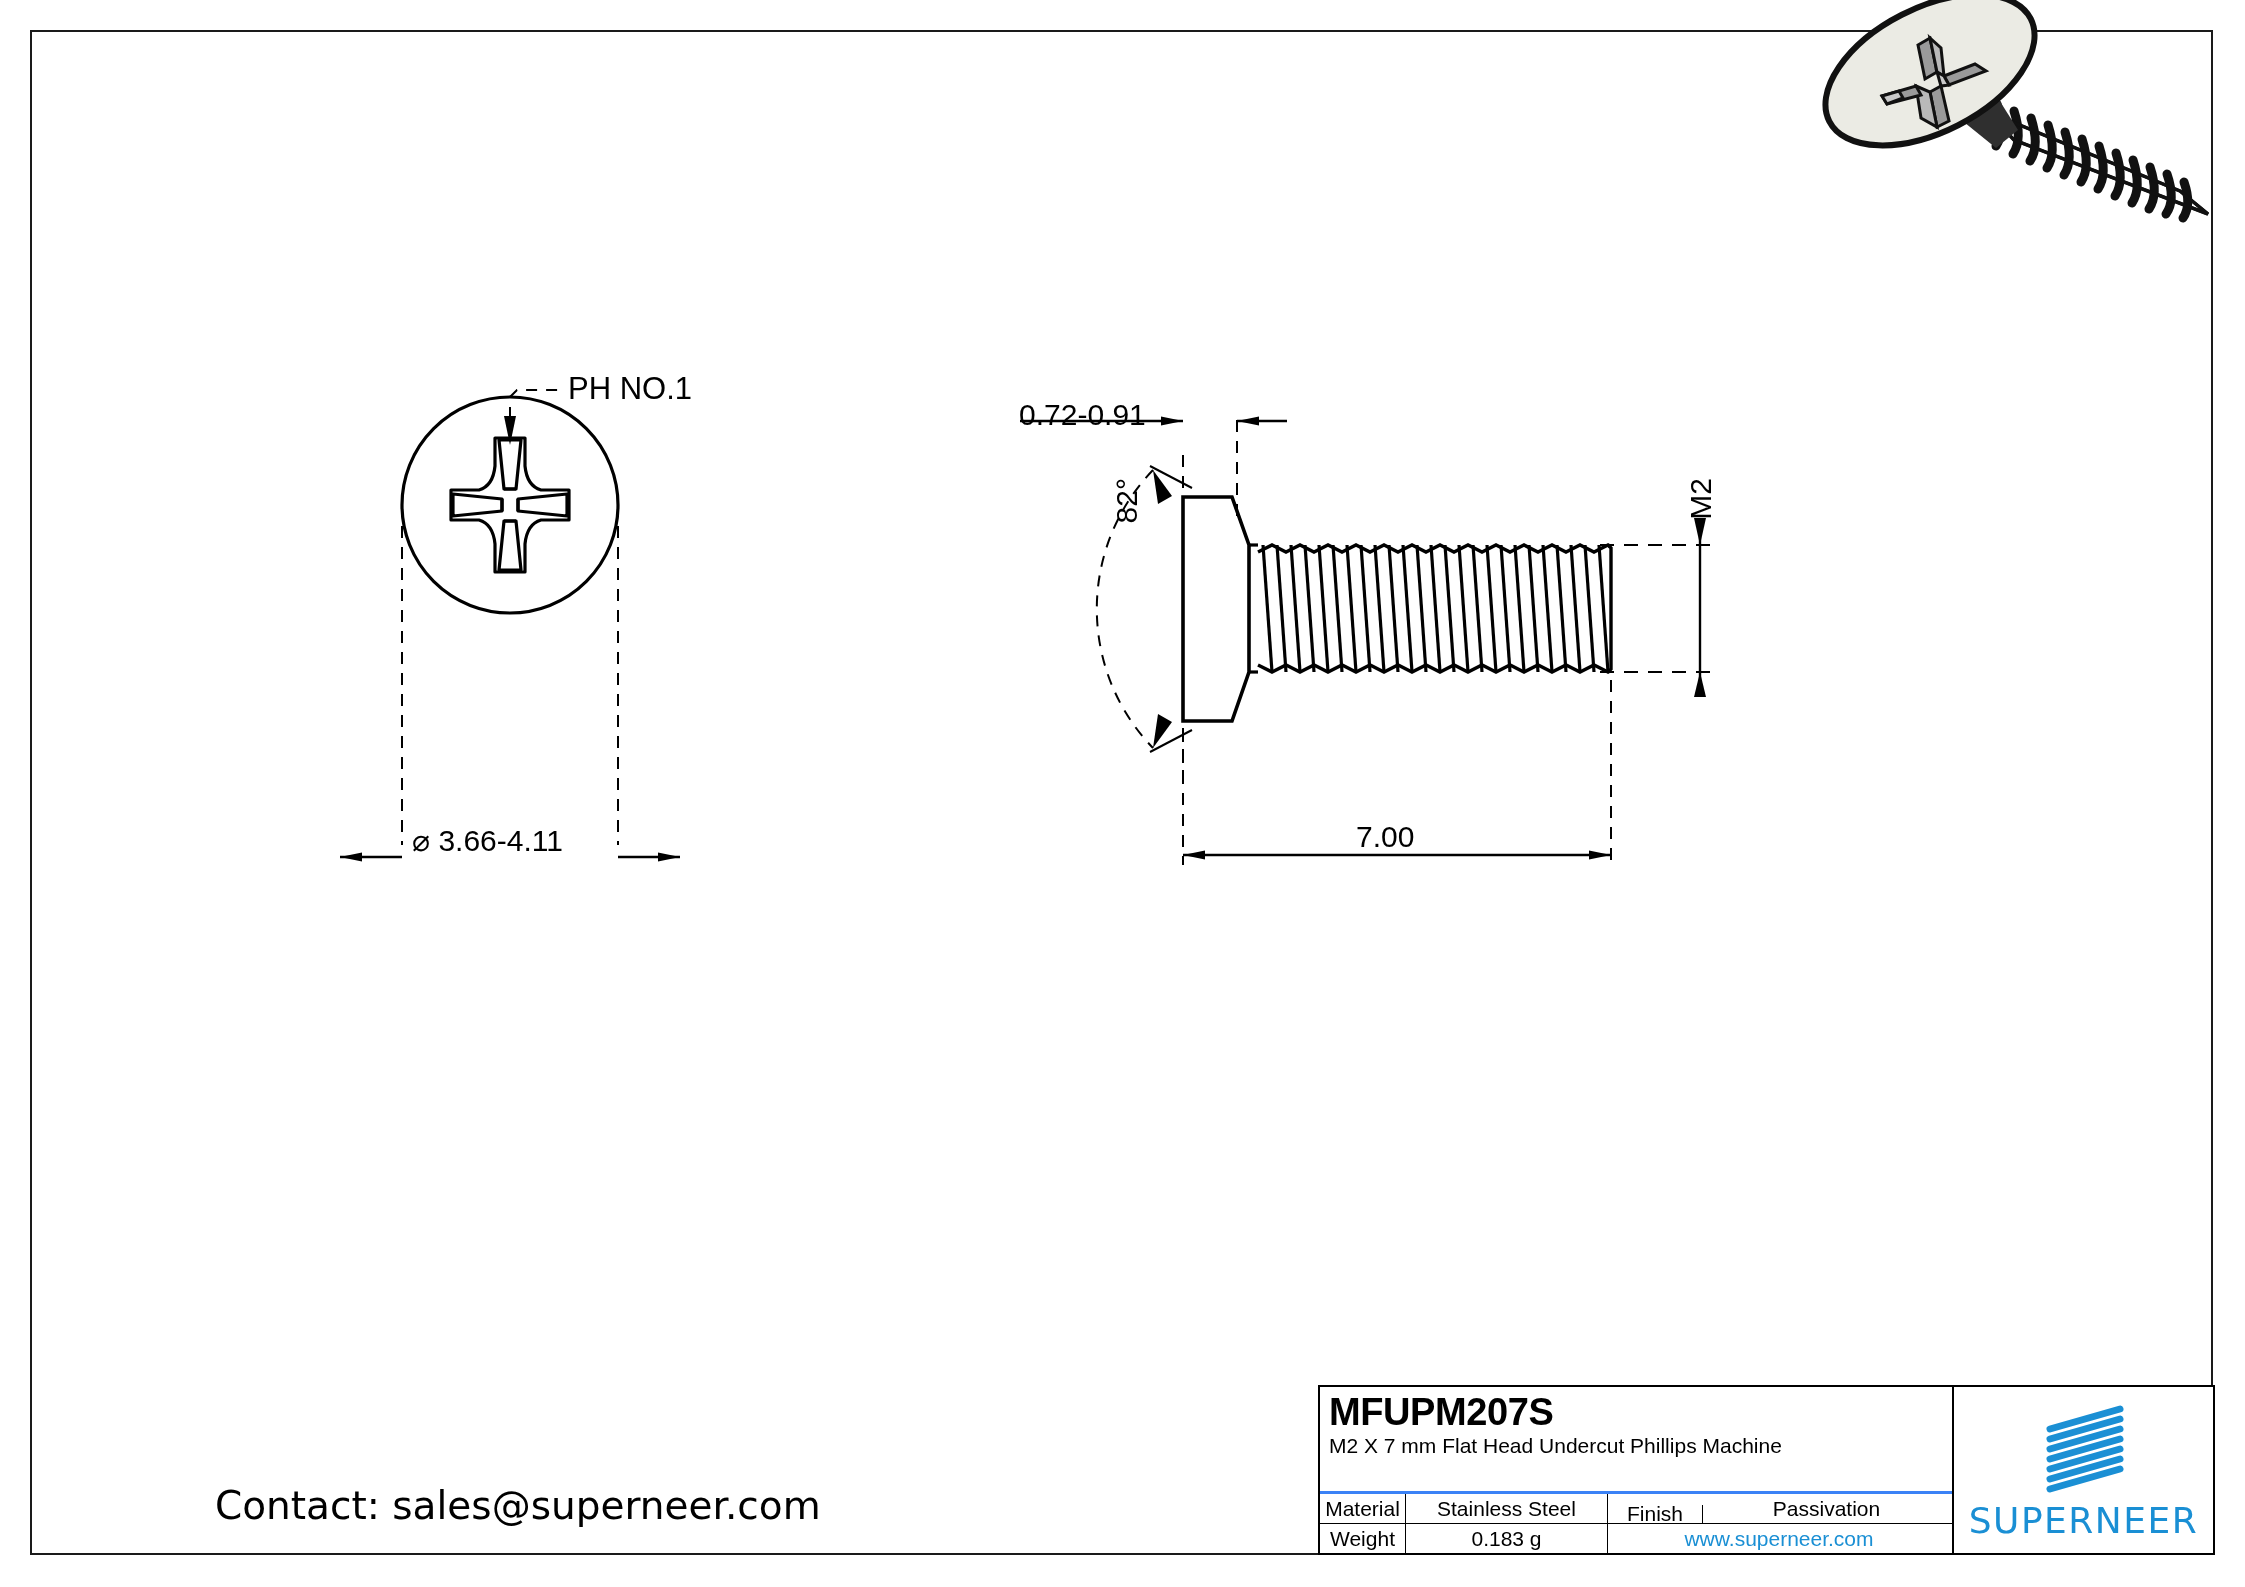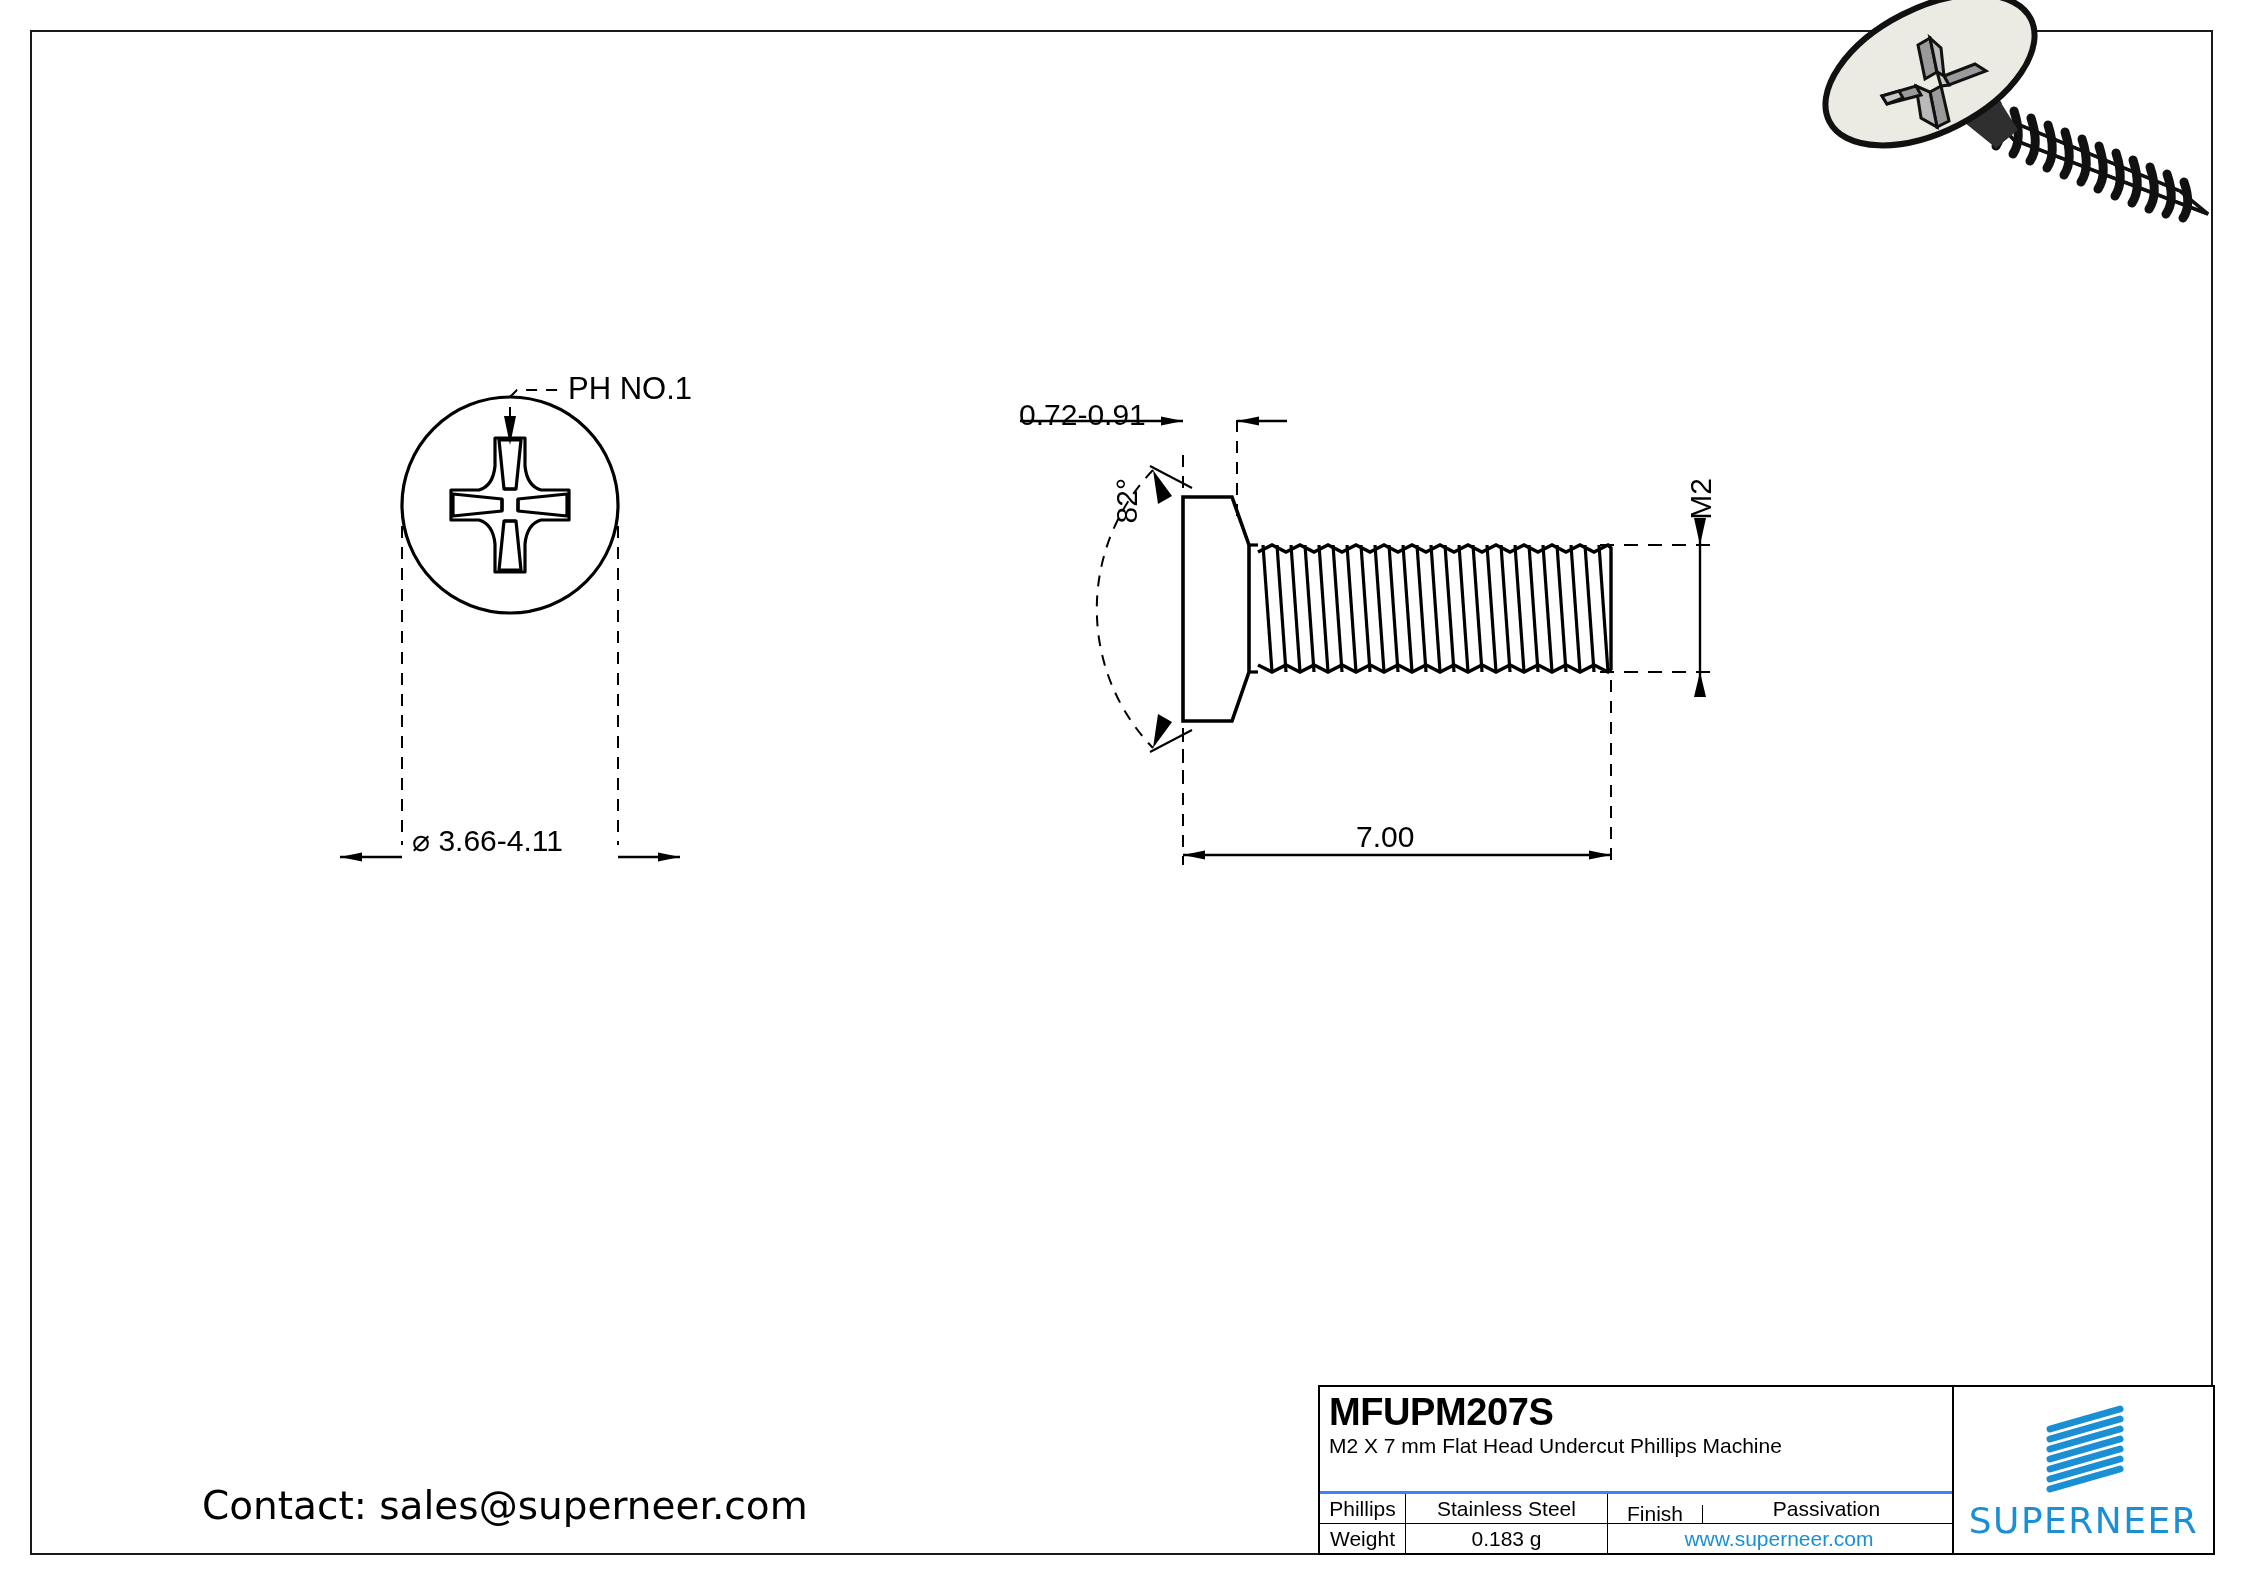--- a/index.html
+++ b/index.html
@@ -63,21 +63,21 @@
     font-family: "Liberation Sans", sans-serif;
     font-size: 30px;
     color: #000000;
     white-space: nowrap;
     transform-origin: left top;
   }
 
   
   #contact {
     position: absolute;
-    left: 202px;
+    left: 215px;
     top: 1483px;
     font-family: "DejaVu Sans", sans-serif;
     font-size: 39px;
     color: #000000;
     white-space: nowrap;
   }
 
   
   #titleblock {
     position: absolute;
@@ -355,21 +355,21 @@
   <div id="titleblock">
 
     <div id="tb-left">
 
       <div id="tb-desc">
         <div id="tb-partno">MFUPM207S</div>
         <div id="tb-descline1">M2 X 7 mm  Flat Head Undercut Phillips Machine</div>
       </div>
 
       <div class="tb-row">
-        <div class="tb-cell c-material">Phillips</div>
+        <div class="tb-cell c-material">Material</div>
         <div class="tb-cell c-materialv">Stainless Steel</div>
         <div class="tb-cell c-finish">Finish</div>
         <div class="tb-cell c-finishv nb">Passivation</div>
       </div>
 
       <div class="tb-row last">
         <div class="tb-cell c-weight">Weight</div>
         <div class="tb-cell c-weightv">0.183 g</div>
         <div class="tb-cell c-web nb">www.superneer.com</div>
       </div>

